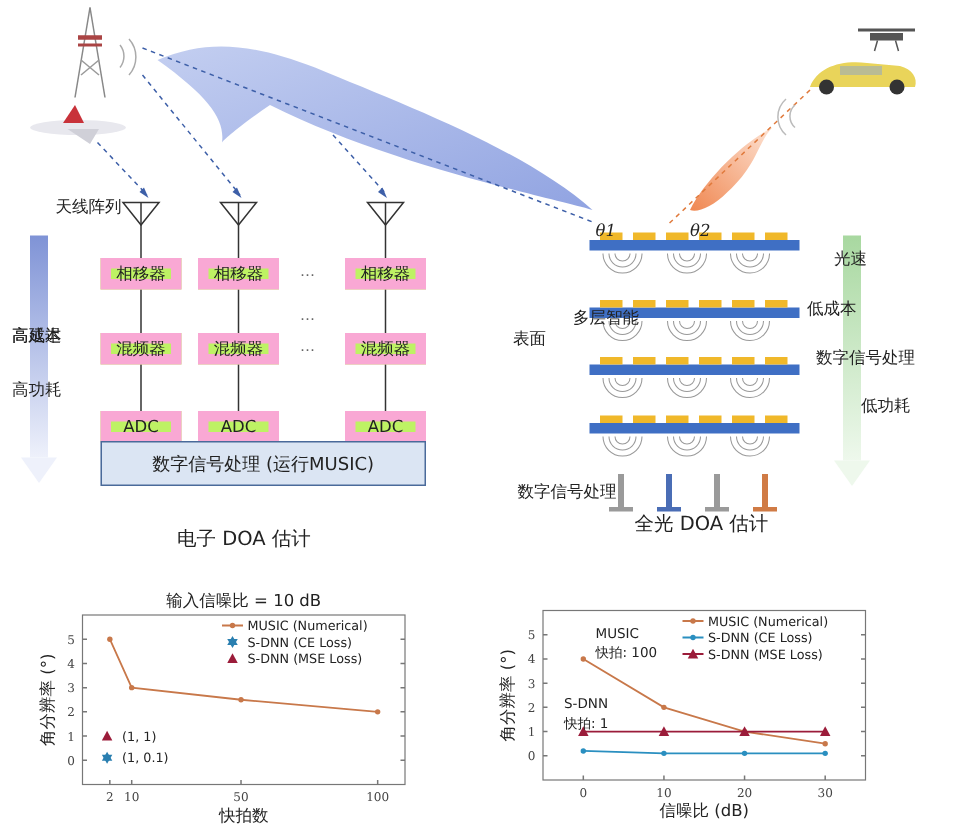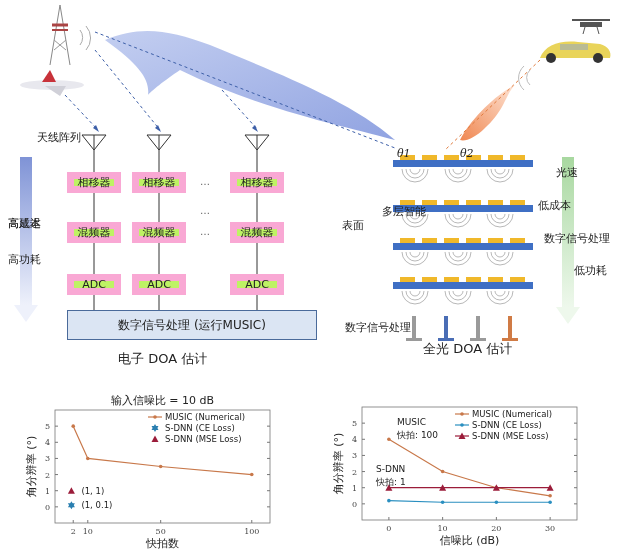--- a/index.html
+++ b/index.html
@@ -205,21 +205,21 @@
 <div class="box" style="left:230px;top:222px;width:54px;height:21px;">混频器</div>
 
 <div class="box" style="left:67px;top:274px;width:54px;height:21px;">ADC</div>
 <div class="box" style="left:132px;top:274px;width:54px;height:21px;">ADC</div>
 <div class="box" style="left:230px;top:274px;width:54px;height:21px;">ADC</div>
 
 <div class="dots" style="left:200px;top:176px;">…</div>
 <div class="dots" style="left:200px;top:205px;">…</div>
 <div class="dots" style="left:200px;top:226px;">…</div>
 
-<div class="dsp" style="left:67px;top:310px;width:250px;height:30px;">数字信号处理 (运行MUSIC)</div>
+<div class="dsp" style="left:67px;top:294px;width:217px;height:30px;">数字信号处理 (运行MUSIC)</div>
 <div class="title" style="left:118px;top:350px;">电子 DOA 估计</div>
 
 <div class="lbl" style="left:8px;top:176px;margin-top:40px;">高延迟</div>
 <div class="lbl" style="left:8px;top:216px;">高成本</div>
 <div class="lbl" style="left:8px;top:252px;">高功耗</div>
 
 <div class="lbl serif" style="left:397px;top:147px;font-style:italic;">θ1</div>
 <div class="lbl serif" style="left:460px;top:147px;font-style:italic;">θ2</div>
 
 <div class="lbl" style="left:342px;top:204px;margin-left:40px;">多层智能</div>

